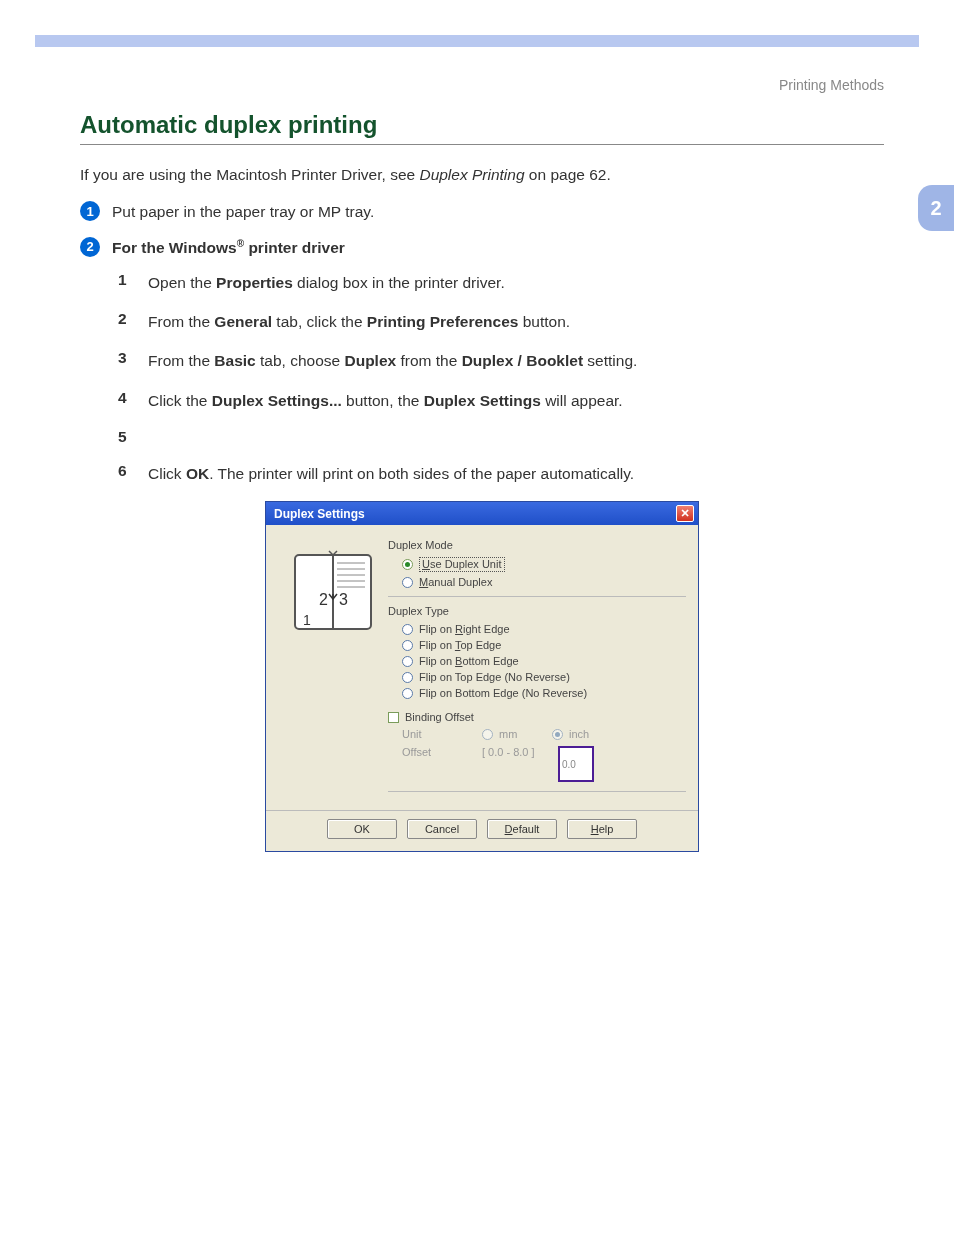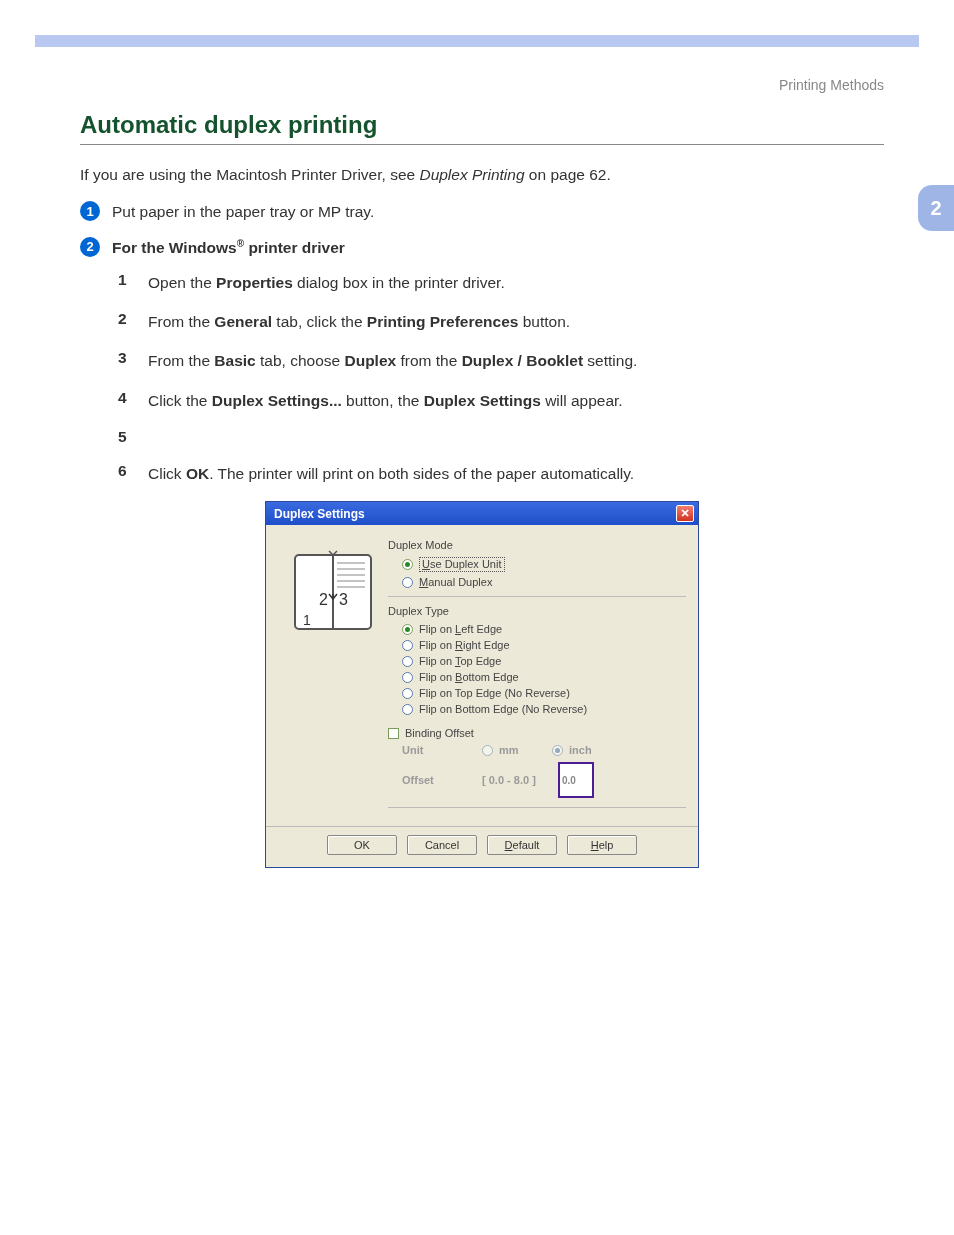--- a/index.html
+++ b/index.html
@@ -187,24 +187,23 @@
   .check-box {
     width: 11px; height: 11px;
     border: 1px solid #7a9c5a;
     background: #fff;
     margin-right: 6px;
     flex-shrink: 0;
   }
   .disabled { color: #9a9a9a; }
   .offset-grid {
     display: flex;
-    align-items: center;
+    align-items: flex-start;
     padding: 3px 0 3px 14px;
     font-size: 11px;
-    font-weight: bold;
   }
   .offset-grid .lbl { width: 80px; }
   .offset-grid .mid { width: 70px; display: flex; align-items: center; }
   .offset-grid .end { display: flex; align-items: center; }
   .spin {
     width: 36px; height: 16px;
     border: 2px solid #4c1d95;
     background: #ffffff;
     font-size: 10px;
     padding: 16px 2px;
@@ -325,26 +324,20 @@
             <span class="dotted-focus"><span class="u">U</span><span>se Duplex Unit</span></span>
           </div>
           <div class="radio-row">
             <span class="radio-outer blue"></span>
             <span><span class="u">M</span><span>anual Duplex</span></span>
           </div>
           <div class="hr"></div>
 
           <div class="section-label">Duplex Type</div>
           <div class="radio-row">
-            <span class="radio-outer">
-                <span class="radio-dot"></span>
-              </span>
-            <span><span>Flip on </span><span class="u">L</span><span>eft Edge</span></span>
-          </div>
-          <div class="radio-row">
             <span class="radio-outer blue"></span>
             <span><span>Flip on </span><span class="u">R</span><span>ight Edge</span></span>
           </div>
           <div class="radio-row">
             <span class="radio-outer blue"></span>
             <span><span>Flip on </span><span class="u">T</span><span>op Edge</span></span>
           </div>
           <div class="radio-row">
             <span class="radio-outer blue"></span>
             <span><span>Flip on </span><span class="u">B</span><span>ottom Edge</span></span>

